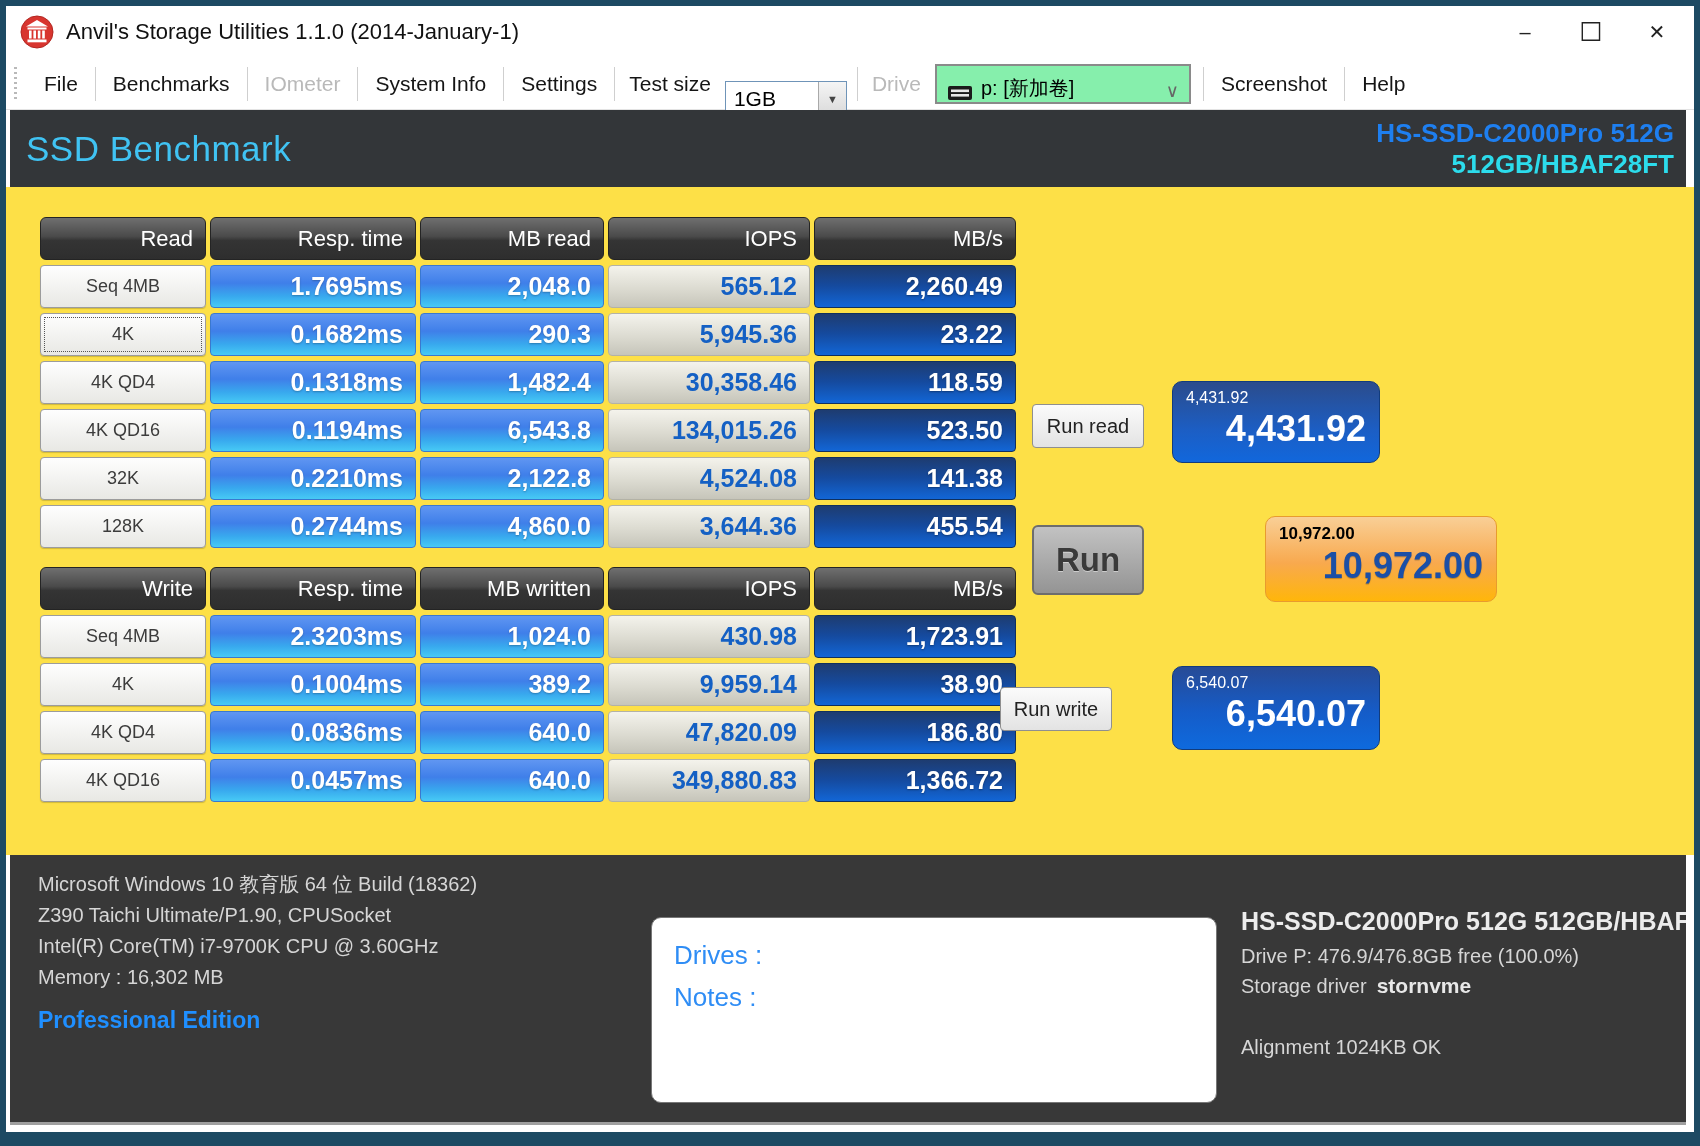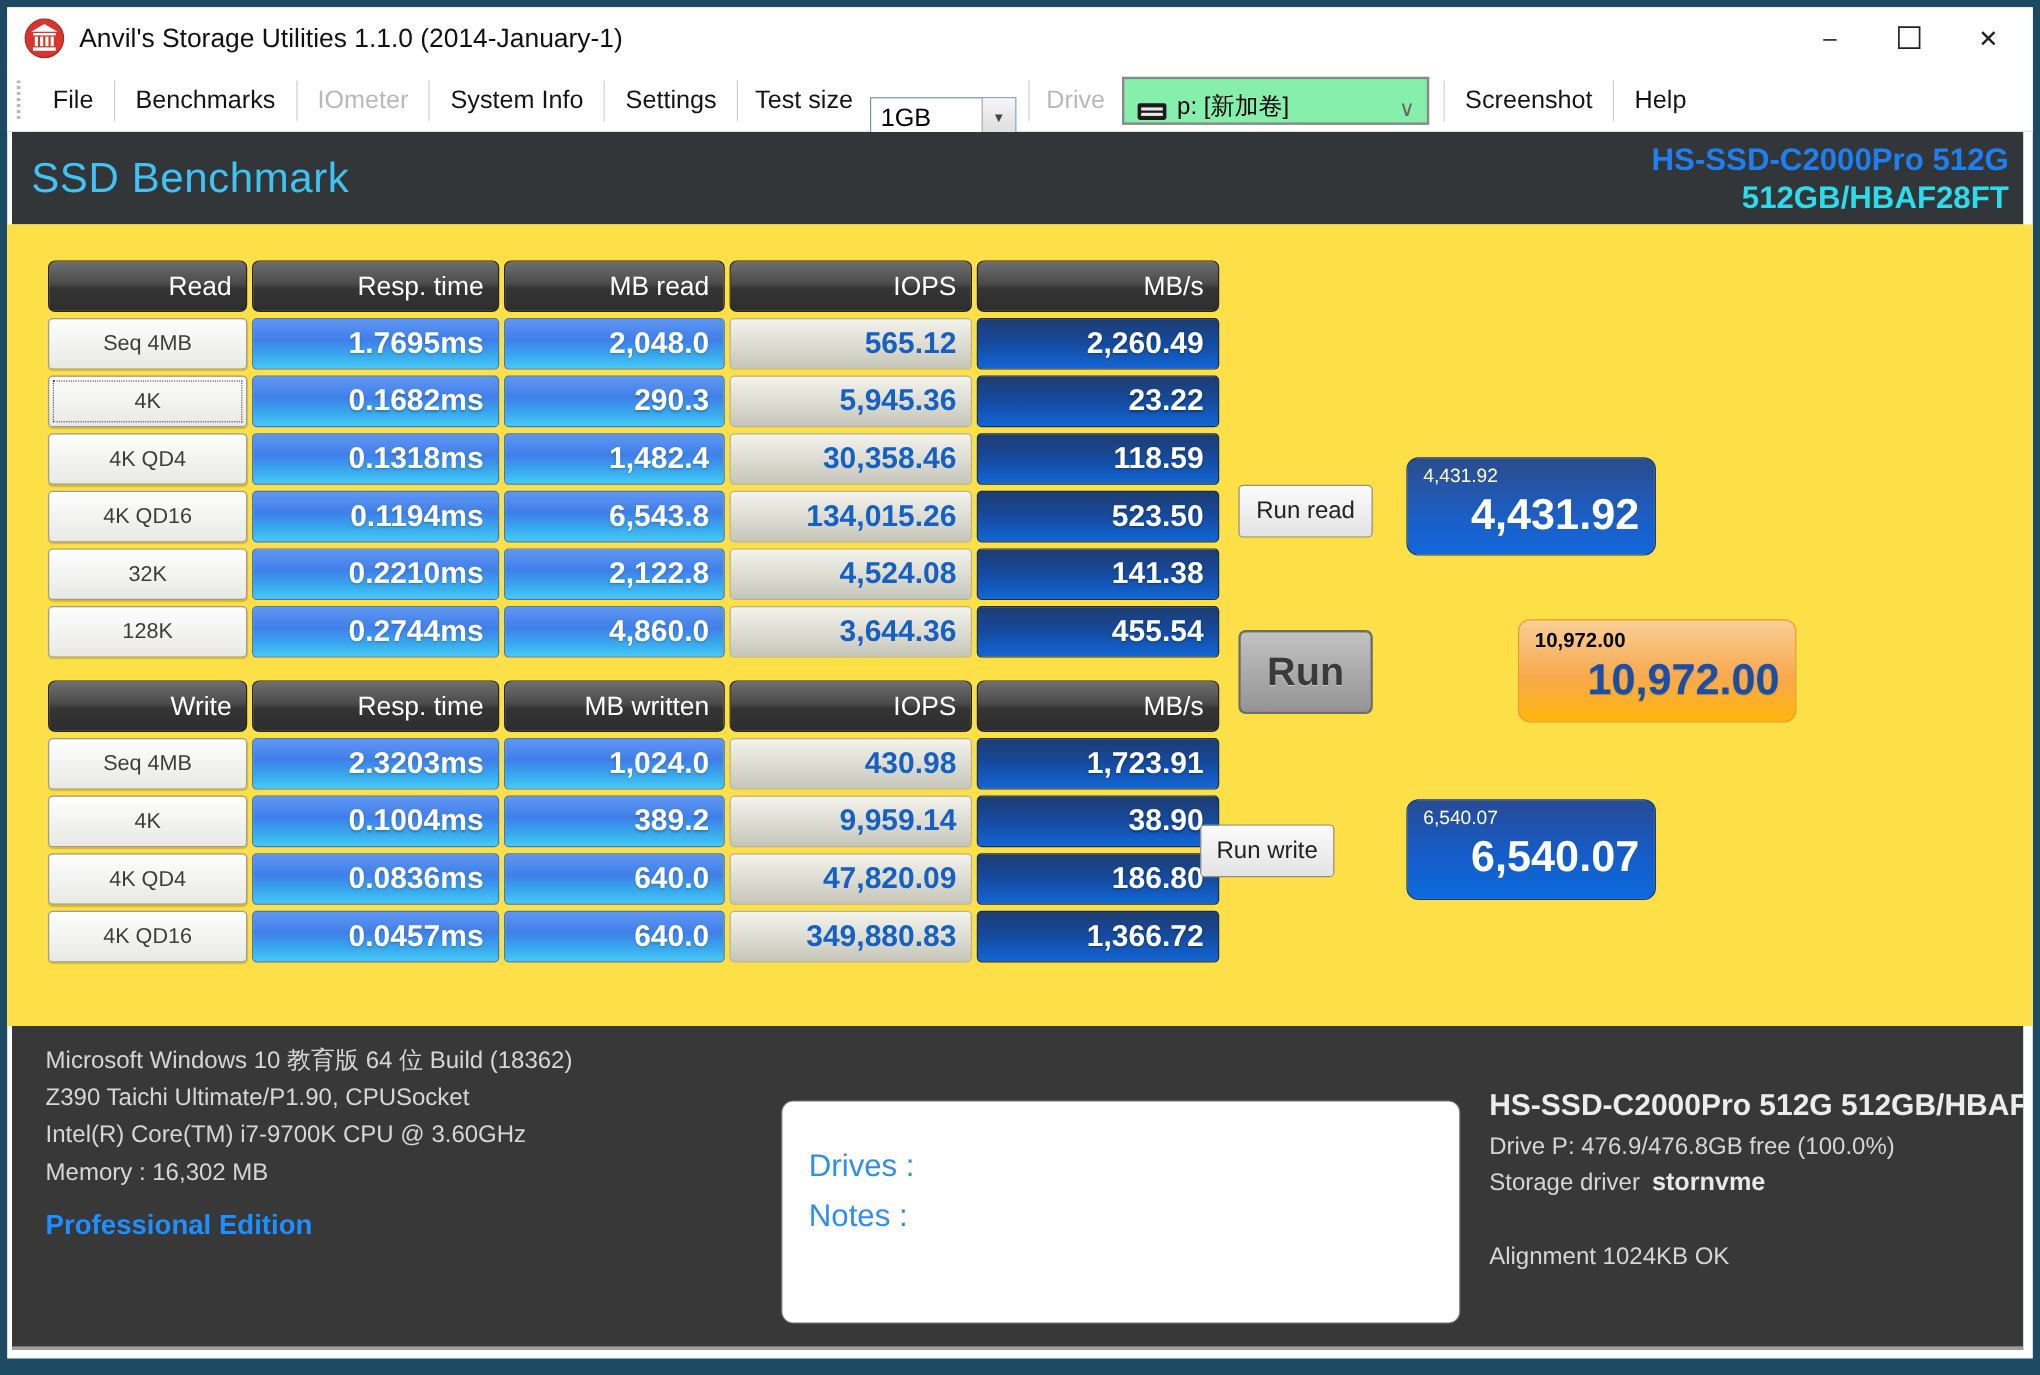--- a/index.html
+++ b/index.html
@@ -76,21 +76,21 @@
   #score-total { left:1259px; top:329px; width:232px; height:86px;
     background:linear-gradient(180deg,#f9cf96 0%,#f8a94e 55%,#ffb60a 100%); border:1px solid #e89b2e; }
   #score-total .small { color:#000; font-weight:bold; font-size:17px; }
   #score-total .large { color:#1b4fa6; text-shadow:0 1px 1px rgba(0,0,0,0.25); }
   
   .footer { flex:0 0 270px; background:#383838; margin:0 8px 10px 4px; position:relative;
     border-bottom:3px solid #9f9f9f; color:#d6d6d6; overflow:hidden; }
   .footer-left { position:absolute; left:28px; top:14px; font-size:20px; line-height:31px; }
   .edition { color:#1f8fff; font-weight:bold; font-size:23px; margin-top:12px; }
   .notes-box { position:absolute; left:641px; top:62px; width:566px; height:186px; background:#fff;
-    border-radius:10px; border:1px solid #777; padding:32px 22px; }
+    border-radius:10px; border:1px solid #777; padding:16px 22px; }
   .notes-box div { color:#2f8df5; font-size:26px; line-height:42px; }
   .footer-right { position:absolute; left:1231px; top:52px; right:0; font-size:20px; line-height:29px;
     white-space:nowrap; overflow:hidden; }
   .fr-title { font-weight:bold; font-size:25px; color:#ececec; margin-bottom:6px; }
   .fr-spacer { height:32px; }
   .drv-bold { font-weight:bold; font-size:21px; color:#e8e8e8; margin-left:10px; }
 </style>
 </head>
 <body>
 

